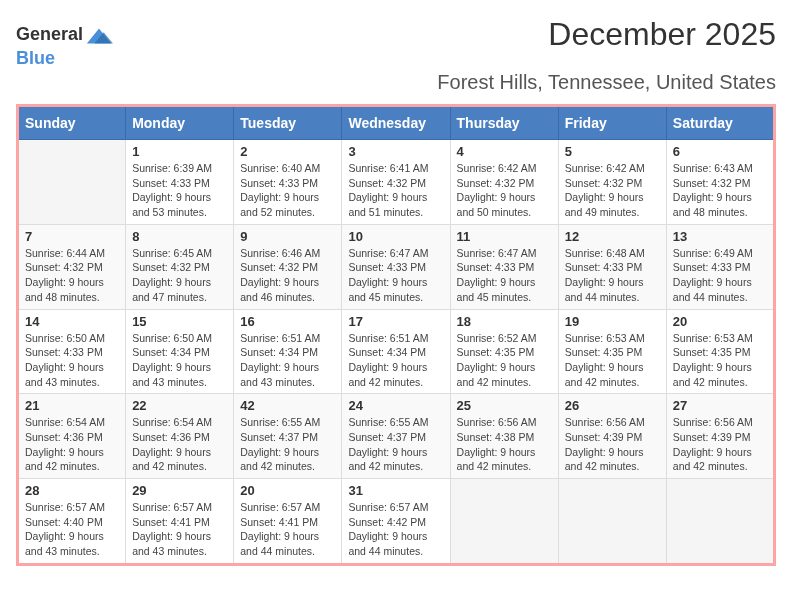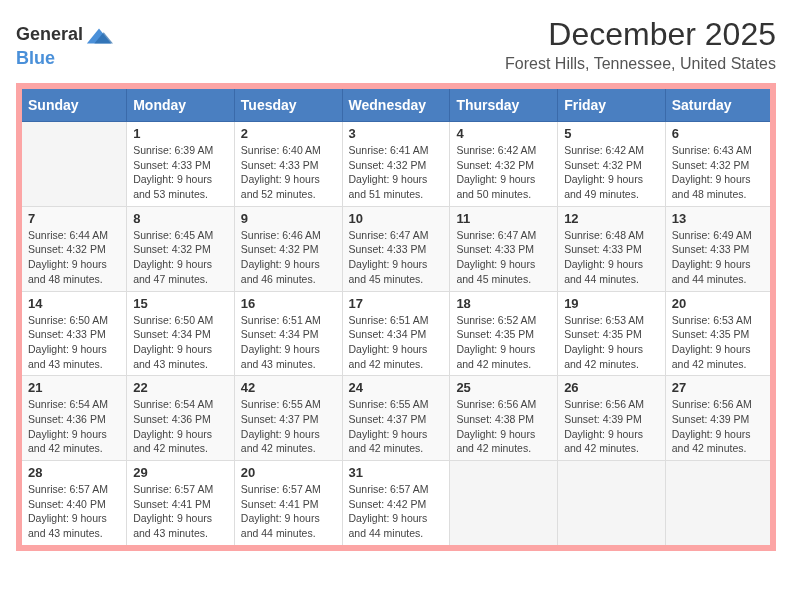--- a/index.html
+++ b/index.html
@@ -40,28 +40,28 @@
     }
     .title-section {
       text-align: right;
     }
     .month-title {
       font-size: 32px;
       font-weight: normal;
       color: #333;
     }
     .location-title {
-      font-size: 16px;
+      font-size: 20px;
       color: #555;
-      margin-top: 2px;
+      margin-top: 18px;
     }
     .calendar {
       width: 100%;
       border-collapse: collapse;
-      border: 6px solid #fca5a5;
+      border: 3px solid #fca5a5;
     }
     .calendar th {
       background-color: #4a7fc1;
       color: #fff;
       text-align: left;
       padding: 8px 6px;
       font-size: 14px;
       font-weight: bold;
       border: 1px solid #3a6aaa;
     }

